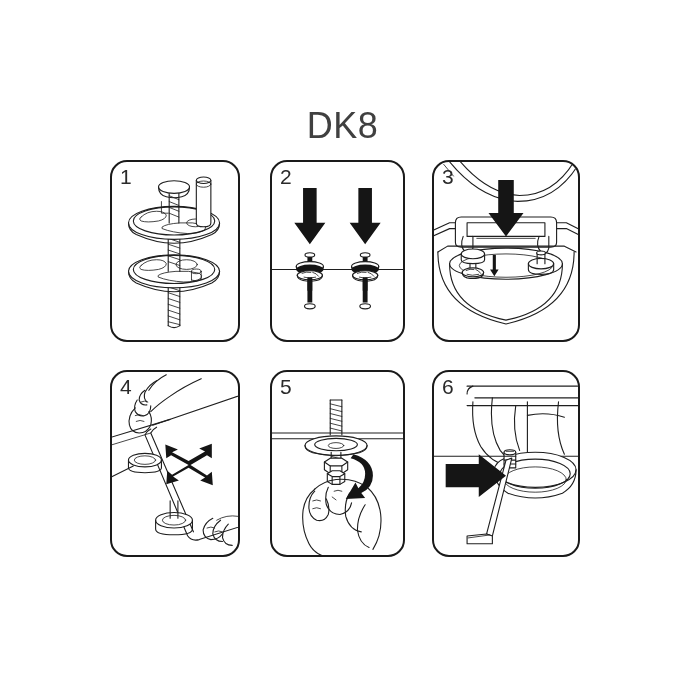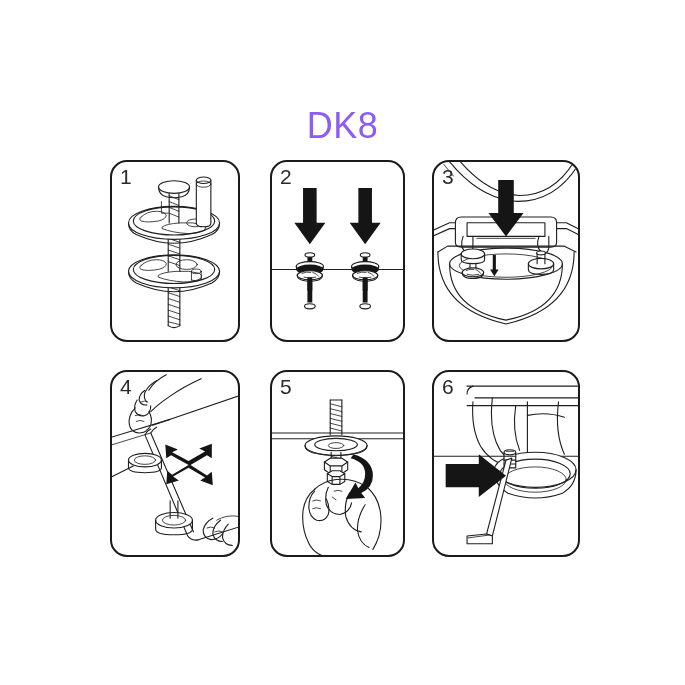--- a/index.html
+++ b/index.html
@@ -25,21 +25,21 @@
   }
   #title {
     position: absolute;
     left: 0;
     top: 104px;
     width: 685px;
     text-align: center;
     font-size: 36px;
     font-weight: 400;
     letter-spacing: 0.5px;
-    color: #8b5cf6;
+    color: #404040;
     line-height: 44px;
     user-select: none;
   }
   .panel-grid {
     position: absolute;
     left: 110px;
     top: 160px;
     width: 470px;
     height: 397px;
   }

